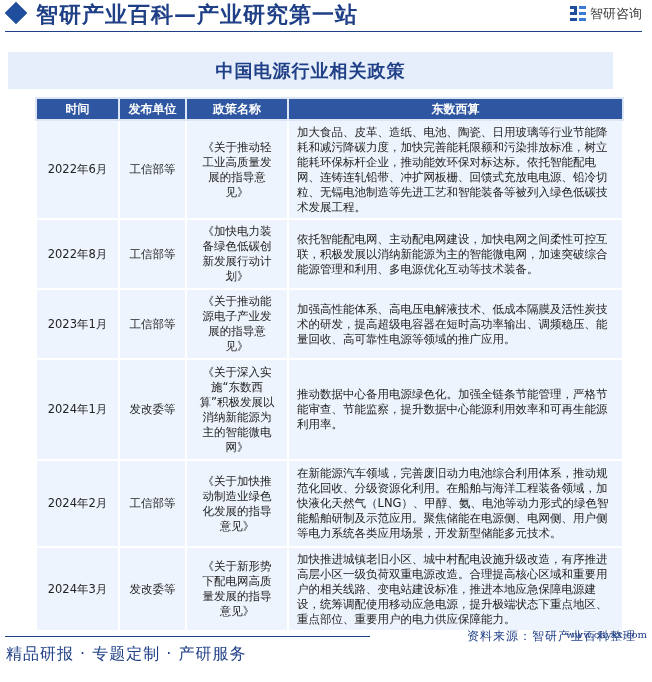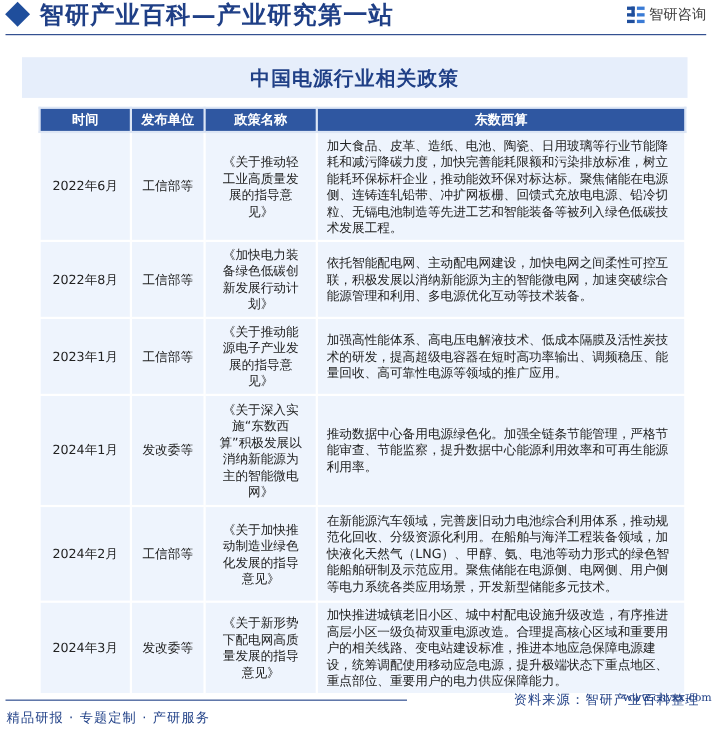--- a/index.html
+++ b/index.html
@@ -8,30 +8,30 @@
 
   .topbar { position: absolute; left: 0; top: 0; width: 652px; height: 32px; }
   .diamond { position: absolute; left: 8px; top: 5px; width: 16px; height: 16px; background: #1f4e9c; transform: rotate(45deg); }
   .site-title { position: absolute; left: 36px; top: 0px; font-family: "DejaVu Serif", "Liberation Serif", serif; font-size: 22px; font-weight: bold; color: #1f3f86; letter-spacing: 1px; line-height: 28px; }
   .brand { position: absolute; right: 10px; top: 6px; display: flex; align-items: center; gap: 4px; }
   .brand-logo { width: 16px; height: 16px; position: relative; }
   .brand-logo span { position: absolute; background: #1f4e9c; }
   .brand-name { font-size: 13px; color: #404040; line-height: 16px; }
   .top-rule { position: absolute; left: 5px; right: 10px; top: 31px; height: 1px; background: #1f3f86; }
 
-  .page-heading { position: absolute; left: 20px; top: 52px; width: 605px; height: 37px; background: #e6eefb; display: flex; align-items: center; justify-content: center; font-family: "DejaVu Serif", "Liberation Serif", serif; font-size: 18px; font-weight: bold; color: #1f3f86; letter-spacing: 1px; }
+  .page-heading { position: absolute; left: 8px; top: 52px; width: 605px; height: 37px; background: #e6eefb; display: flex; align-items: center; justify-content: center; font-family: "DejaVu Serif", "Liberation Serif", serif; font-size: 18px; font-weight: bold; color: #1f3f86; letter-spacing: 1px; }
 
   table.policy { position: absolute; left: 35px; top: 97px; width: 587px; border-collapse: collapse; table-layout: fixed; font-size: 11.5px; }
   table.policy th { background: #2f57a1; color: #ffffff; font-weight: bold; height: 22px; font-size: 12px; border: 2px solid #dde6f5; }
   table.policy td { background: #eef4fd; border: 2px solid #ffffff; text-align: center; vertical-align: middle; line-height: 15px; padding: 12px 5px; }
   table.policy td.content { text-align: left; padding: 2px 8px; }
   table.policy td.name { padding: 4px 12px; }
 
   .footer-rule { position: absolute; left: 5px; top: 636px; width: 365px; height: 1px; background: #1f3f86; }
-  .footer-left { position: absolute; left: 6px; top: 644px; font-size: 12px; color: #1f3f86; letter-spacing: 1px; text-align: center; }
+  .footer-left { position: absolute; left: 6px; top: 644px; font-size: 16px; color: #1f3f86; letter-spacing: 1px; text-align: center; }
   .footer-source { position: absolute; right: 16px; top: 628px; font-size: 12px; color: #1f3f86; letter-spacing: 1px; }
   .footer-url { position: absolute; right: 5px; top: 629px; font-family: "DejaVu Serif", "Liberation Serif", serif; font-size: 10px; color: #1f3f86; }
 </style>
 </head>
 <body>
 
 <div class="topbar">
   <div class="diamond"></div>
   <div class="site-title">智研产业百科—产业研究第一站</div>
   <div class="brand">
@@ -64,21 +64,21 @@
       <th>发布单位</th>
       <th>政策名称</th>
       <th>东数西算</th>
     </tr>
   </thead>
   <tbody>
     <tr style="height:99px">
       <td>2022年6月</td>
       <td>工信部等</td>
       <td class="name">《关于推动轻工业高质量发展的指导意见》</td>
-      <td class="content">加大食品、皮革、造纸、电池、陶瓷、日用玻璃等行业节能降耗和减污降碳力度，加快完善能耗限额和污染排放标准，树立能耗环保标杆企业，推动能效环保对标达标。聚焦储能在电源侧、连铸连轧铅带、冲扩网板栅、回馈式充放电电源、铅冷切粒、无镉电池制造等先进工艺和智能装备等被列入绿色低碳技术发展工程。</td>
+      <td class="content">加大食品、皮革、造纸、电池、陶瓷、日用玻璃等行业节能降耗和减污降碳力度，加快完善能耗限额和污染排放标准，树立能耗环保标杆企业，推动能效环保对标达标。依托智能配电网、连铸连轧铅带、冲扩网板栅、回馈式充放电电源、铅冷切粒、无镉电池制造等先进工艺和智能装备等被列入绿色低碳技术发展工程。</td>
     </tr>
     <tr style="height:67px">
       <td>2022年8月</td>
       <td>工信部等</td>
       <td class="name">《加快电力装备绿色低碳创新发展行动计划》</td>
       <td class="content">依托智能配电网、主动配电网建设，加快电网之间柔性可控互联，积极发展以消纳新能源为主的智能微电网，加速突破综合能源管理和利用、多电源优化互动等技术装备。</td>
     </tr>
     <tr style="height:56px">
       <td>2023年1月</td>
       <td>工信部等</td>

